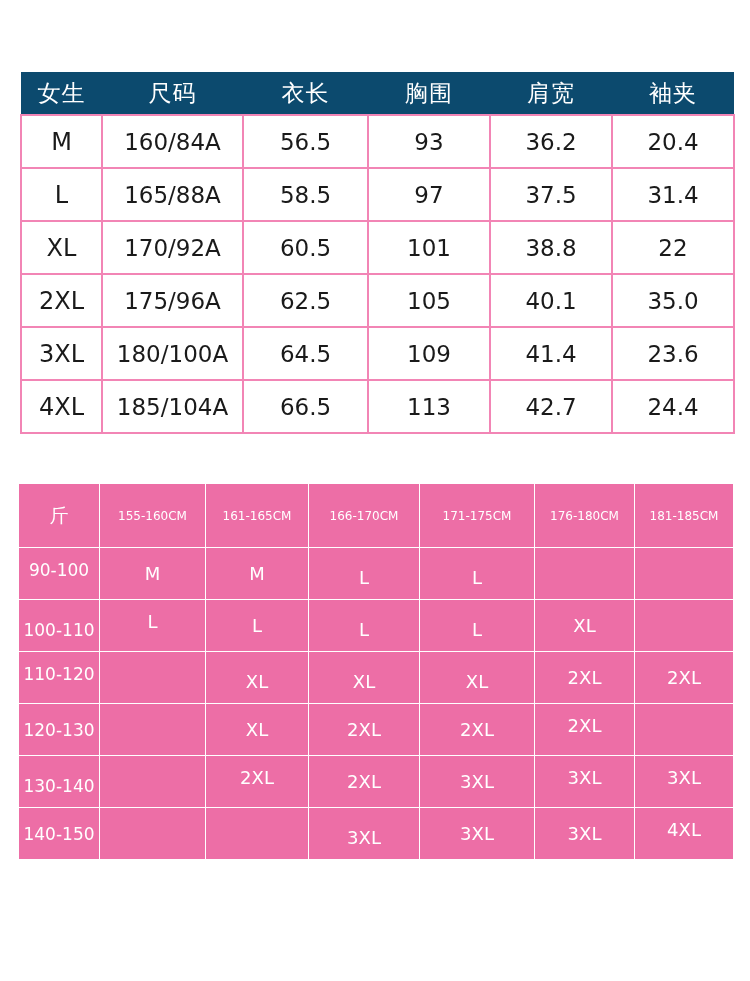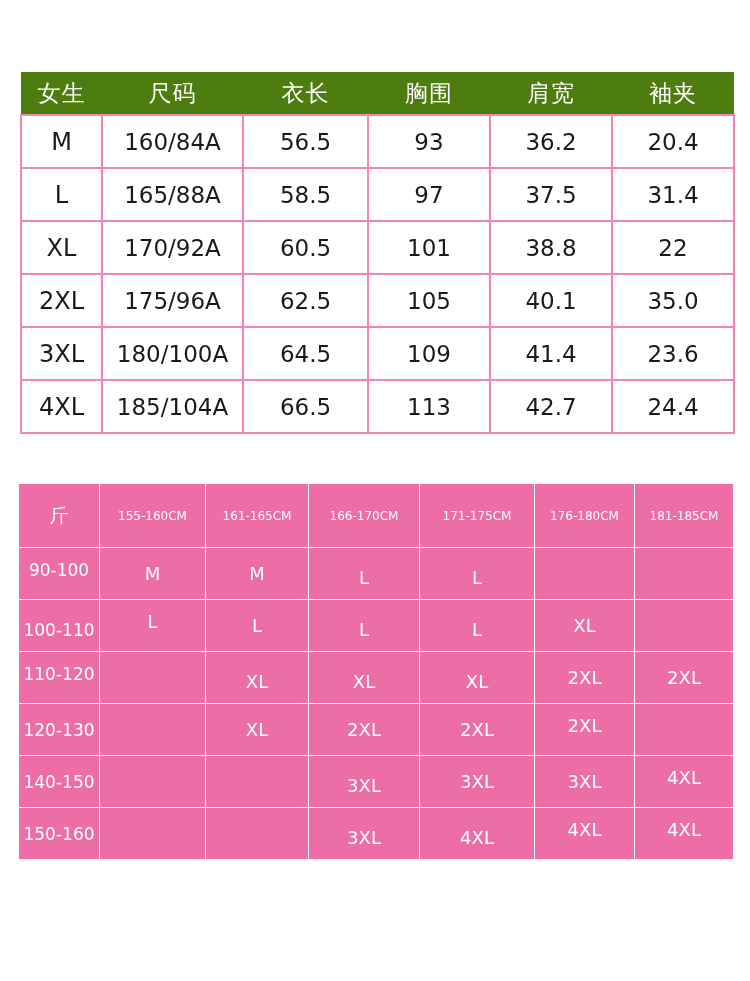--- a/index.html
+++ b/index.html
@@ -21,21 +21,21 @@
     left: 20px;
     top: 72px;
     width: 713px;
   }
   .t1-table {
     border-collapse: collapse;
     table-layout: fixed;
     width: 713px;
   }
   .t1-head th {
-    background: #4d7c0f;
+    background: #0c4a6e;
     color: #ffffff;
     border: none;
     height: 42px;
     font-weight: normal;
     font-size: 23px;
     letter-spacing: 1px;
     text-align: center;
     vertical-align: middle;
     padding: 0;
   }
@@ -235,32 +235,32 @@
       <tr>
         <td class="rowhdr jz0"><span>120-130</span></td>
         <td class="jz0"><span></span></td>
         <td class="jz0"><span>XL</span></td>
         <td class="jz0"><span>2XL</span></td>
         <td class="jz0"><span>2XL</span></td>
         <td class="jz-1"><span>2XL</span></td>
         <td class="jz0"><span></span></td>
       </tr>
       <tr>
+        <td class="rowhdr jz1"><span>130-140</span></td>
+        <td class="jz0"><span></span></td>
+        <td class="jz-1"><span>2XL</span></td>
+        <td class="jz0"><span>2XL</span></td>
+        <td class="jz0"><span>3XL</span></td>
+        <td class="jz-1"><span>3XL</span></td>
+        <td class="jz-1"><span>3XL</span></td>
+      </tr>
+      <tr>
         <td class="rowhdr jz0"><span>140-150</span></td>
         <td class="jz0"><span></span></td>
         <td class="jz0"><span></span></td>
         <td class="jz1"><span>3XL</span></td>
         <td class="jz0"><span>3XL</span></td>
         <td class="jz0"><span>3XL</span></td>
         <td class="jz-1"><span>4XL</span></td>
       </tr>
-      <tr>
-        <td class="rowhdr jz0"><span>150-160</span></td>
-        <td class="jz0"><span></span></td>
-        <td class="jz0"><span></span></td>
-        <td class="jz1"><span>3XL</span></td>
-        <td class="jz1"><span>4XL</span></td>
-        <td class="jz-1"><span>4XL</span></td>
-        <td class="jz-1"><span>4XL</span></td>
-      </tr>
     </tbody>
   </table>
 </div>
 
 </body></html>

